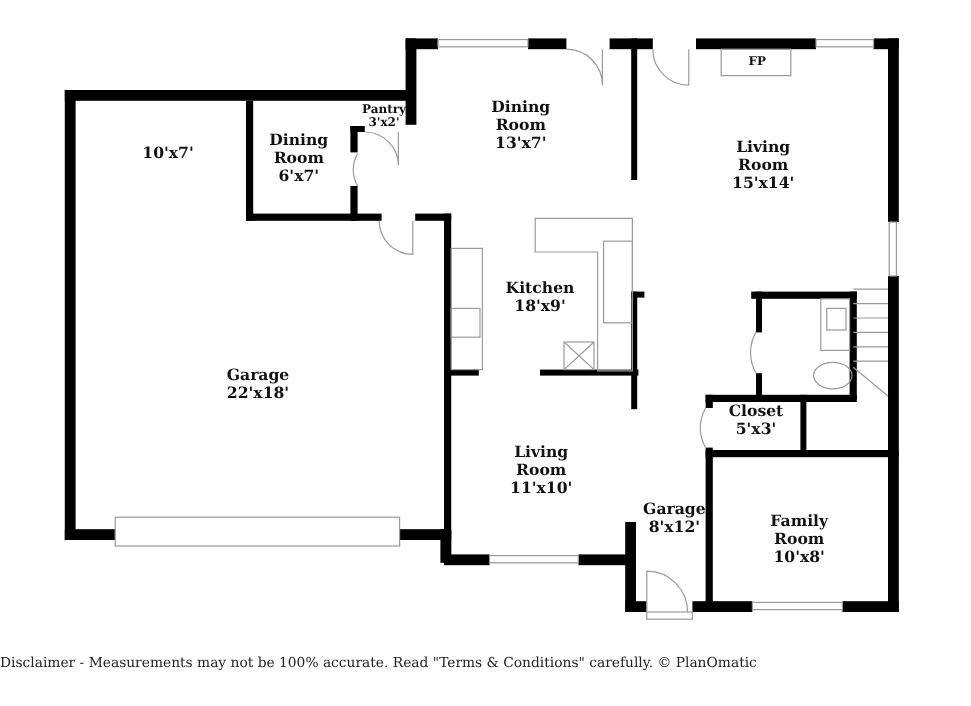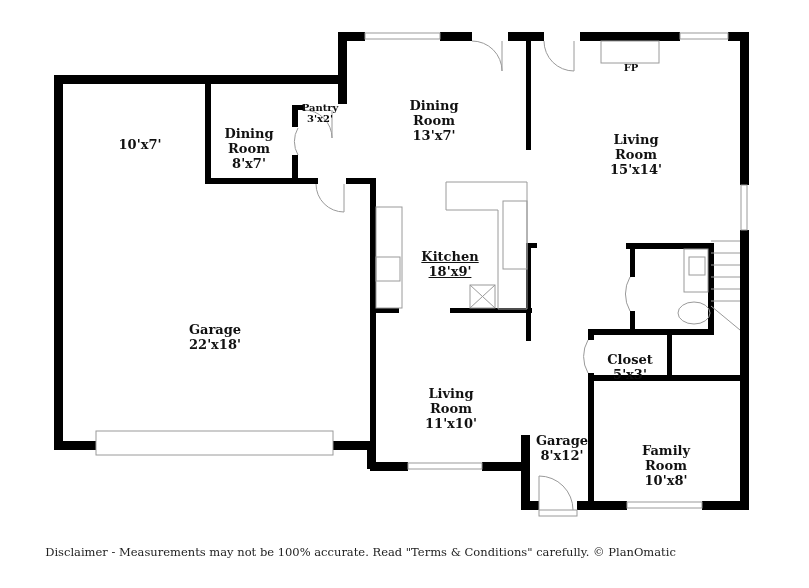--- a/index.html
+++ b/index.html
@@ -1,20 +1,20 @@
 <!DOCTYPE html>
 <html><head>
 <meta charset="utf-8">
 <style>
   html, body { margin:0; padding:0; background:#ffffff; }
   body { width:809px; height:588px; position:relative; overflow:hidden; font-family:"DejaVu Serif", serif; }
   svg { position:absolute; left:0; top:0; }
-  .lbl { position:absolute; text-align:center; font-family:"DejaVu Serif", serif; font-weight:bold; color:#111; line-height:15px; font-size:13px; transform:translateX(-50%); white-space:nowrap;margin-top:16px; }
+  .lbl { position:absolute; text-align:center; font-family:"DejaVu Serif", serif; font-weight:bold; color:#111; line-height:15px; font-size:13px; transform:translateX(-50%); white-space:nowrap; }
   .lbl.small { font-size:10px; line-height:11px; }
-  .disclaimer { position:absolute; left:0; width:721px; top:545px; text-align:center; font-family:"DejaVu Serif", serif; font-size:11.5px; color:#222; }
+  .disclaimer { position:absolute; left:0; width:721px; top:545px; text-align:left; font-family:"DejaVu Serif", serif; font-size:11.5px; color:#222; }
 </style>
 </head>
 <body>
 
 <svg width="809" height="588" viewBox="0 0 809 588">
   <g fill="#000">
 
     <rect x="54" y="75" width="292" height="9"></rect>
     <rect x="54" y="75" width="9" height="375"></rect>
     <rect x="54" y="441" width="42" height="9"></rect>
@@ -101,21 +101,21 @@
   </g>
 </svg>
 
 <div class="lbl" style="left:140px;top:121px;">
   <div>10'x7'</div>
 </div>
 
 <div class="lbl" style="left:249px;top:110px;">
   <div>Dining</div>
   <div>Room</div>
-  <div>8'x7'</div>
+  <div>6'x7'</div>
 </div>
 
 <div class="lbl small" style="left:320px;top:86px;text-align:center;">
   <div>Pantry</div>
   <div>3'x2'</div>
 </div>
 
 <div class="lbl" style="left:434px;top:82px;">
   <div>Dining</div>
   <div>Room</div>
@@ -125,21 +125,21 @@
 <div class="lbl small" style="left:631px;top:46px;">
   <div>FP</div>
 </div>
 
 <div class="lbl" style="left:636px;top:116px;">
   <div>Living</div>
   <div>Room</div>
   <div>15'x14'</div>
 </div>
 
-<div class="lbl" style="left:450px;top:233px;text-decoration:underline;">
+<div class="lbl" style="left:450px;top:233px;">
   <div>Kitchen</div>
   <div>18'x9'</div>
 </div>
 
 <div class="lbl" style="left:215px;top:306px;">
   <div>Garage</div>
   <div>22'x18'</div>
 </div>
 
 <div class="lbl" style="left:630px;top:336px;">

